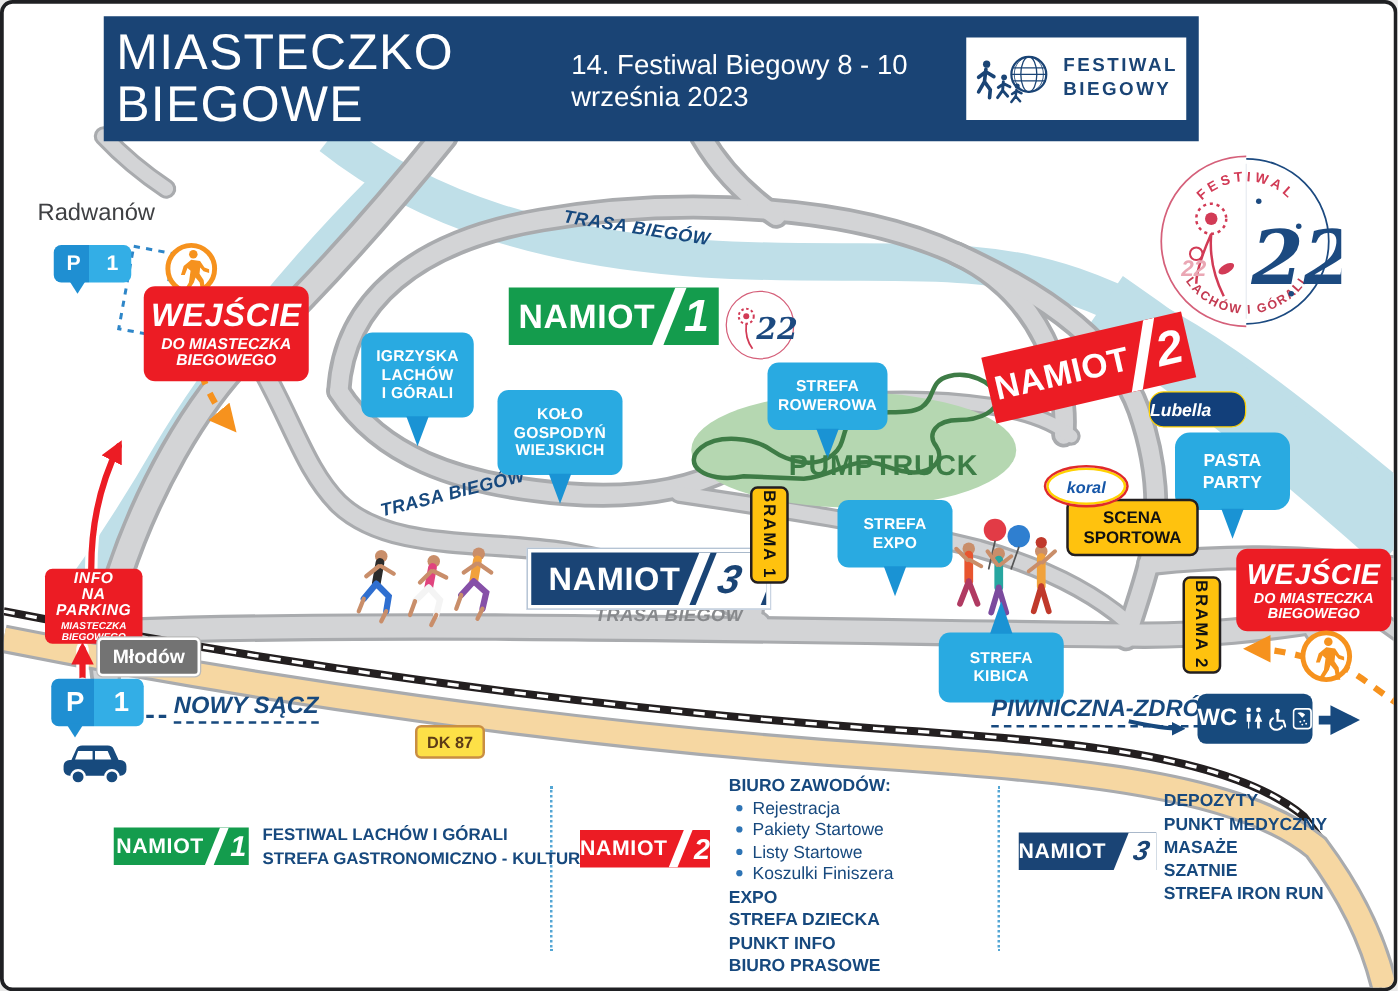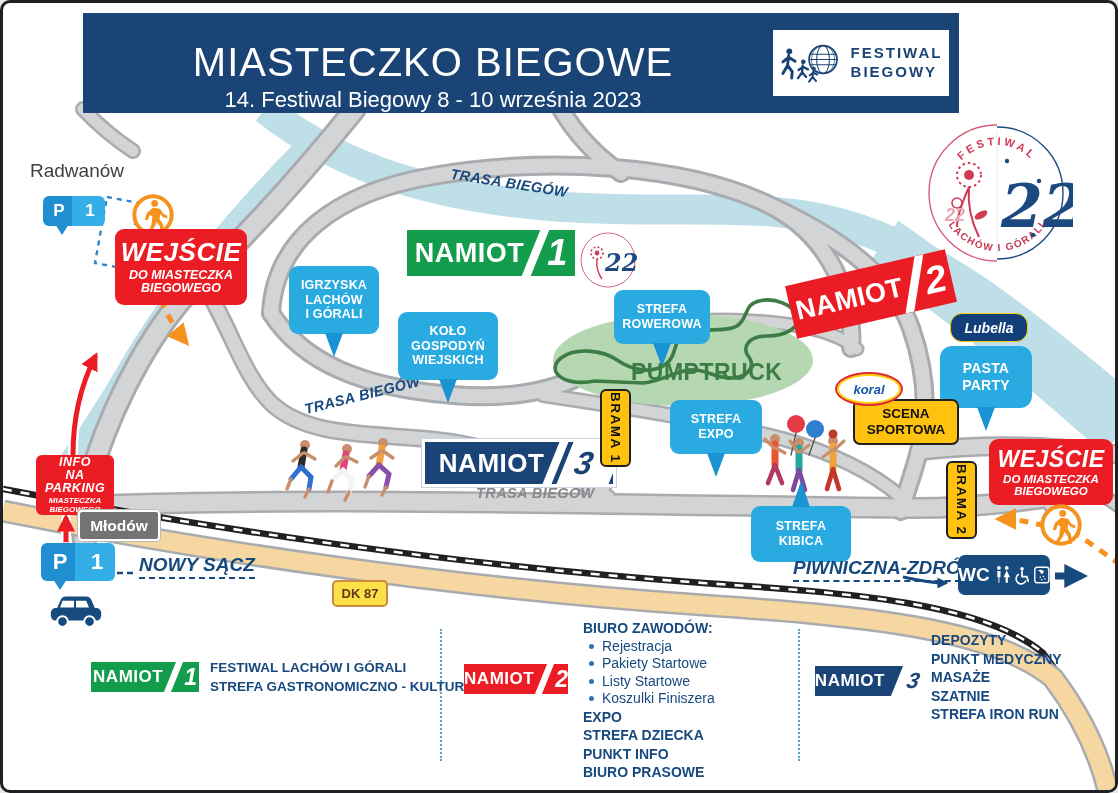--- a/index.html
+++ b/index.html
@@ -9,21 +9,21 @@
   }
   html,body{margin:0;padding:0;background:#e9e9e9;font-family:"Liberation Sans",sans-serif;}
   .page{position:relative;width:1118px;height:793px;margin:0 auto;background:#fff;
     border:3px solid #1f2023;border-radius:10px;overflow:hidden;box-sizing:border-box;}
   .abs{position:absolute;}
   .map-svg{position:absolute;left:0;top:0;z-index:1;}
 
   
   .header{left:80px;top:10px;width:876px;height:100px;background:var(--navy);z-index:10;}
   .header .titles{position:absolute;left:10px;top:0;width:680px;height:100%;display:flex;
-    flex-direction:column;align-items:center;justify-content:flex-end;color:#fff;}
+    flex-direction:row;align-items:center;justify-content:flex-end;color:#fff;}
   .header .t1{font-size:40px;letter-spacing:1px;font-weight:400;line-height:1.05;}
   .header .t2{font-size:22px;font-weight:400;margin-top:4px;}
   .brandbox{position:absolute;left:690px;top:17px;width:176px;height:66px;background:#fff;
     display:flex;align-items:center;justify-content:center;gap:7px;}
   .brandtxt{color:var(--navy);font-size:15px;font-weight:700;letter-spacing:2px;line-height:1.25;}
 
   
   .nsign{display:flex;align-items:center;justify-content:center;gap:7px;color:#fff;
     font-weight:700;overflow:hidden;z-index:6;}
   .nsign .nlabel{letter-spacing:.5px;}
@@ -365,21 +365,21 @@
 
   <div class="abs yellowsign" style="left:850px;top:396px;width:102px;height:42px;font-size:13.5px;">
     <div>SCENA</div>
     <div>SPORTOWA</div>
   </div>
 
   <div class="abs" style="left:832px;top:369px;width:64px;height:30px;z-index:7;background:#fff;border:2.5px solid #e02a2a;box-shadow:inset 0 0 0 2px #ffd100;border-radius:50%;display:flex;align-items:center;justify-content:center;">
     <span style="color:#1556a8;font-weight:800;font-style:italic;font-size:13px;">koral</span>
   </div>
 
-  <div class="abs" style="left:947px;top:310px;width:76px;height:27px;z-index:7;background:#123f7a;border:1.5px solid #ffd100;border-radius:12px;display:flex;align-items:center;justify-content:center;">
+  <div class="abs" style="left:916px;top:310px;width:76px;height:27px;z-index:7;background:#123f7a;border:1.5px solid #ffd100;border-radius:12px;display:flex;align-items:center;justify-content:flex-start;">
     <span style="color:#fff;font-weight:800;font-style:italic;font-size:14px;">Lubella</span>
   </div>
 
   <div class="abs redsign" style="left:986px;top:436px;width:124px;height:66px;">
     <div class="l1" style="font-size:23px;">WEJŚCIE</div>
     <div class="l2" style="font-size:11.5px;margin-top:2px;">DO MIASTECZKA</div>
     <div class="l2" style="font-size:11.5px;">BIEGOWEGO</div>
   </div>
 
   <svg class="abs" style="left:1036px;top:500px;z-index:6;" width="44" height="44" viewBox="0 0 40 40">

